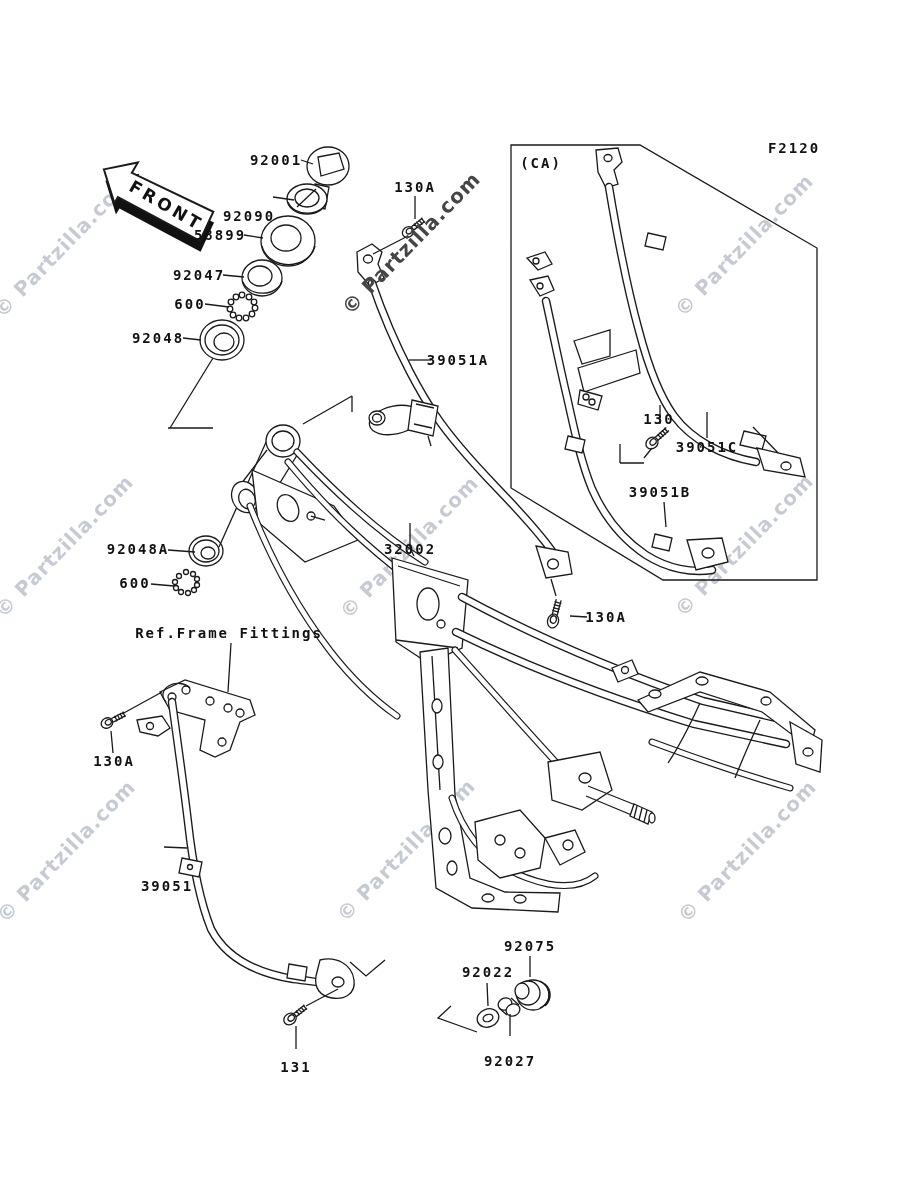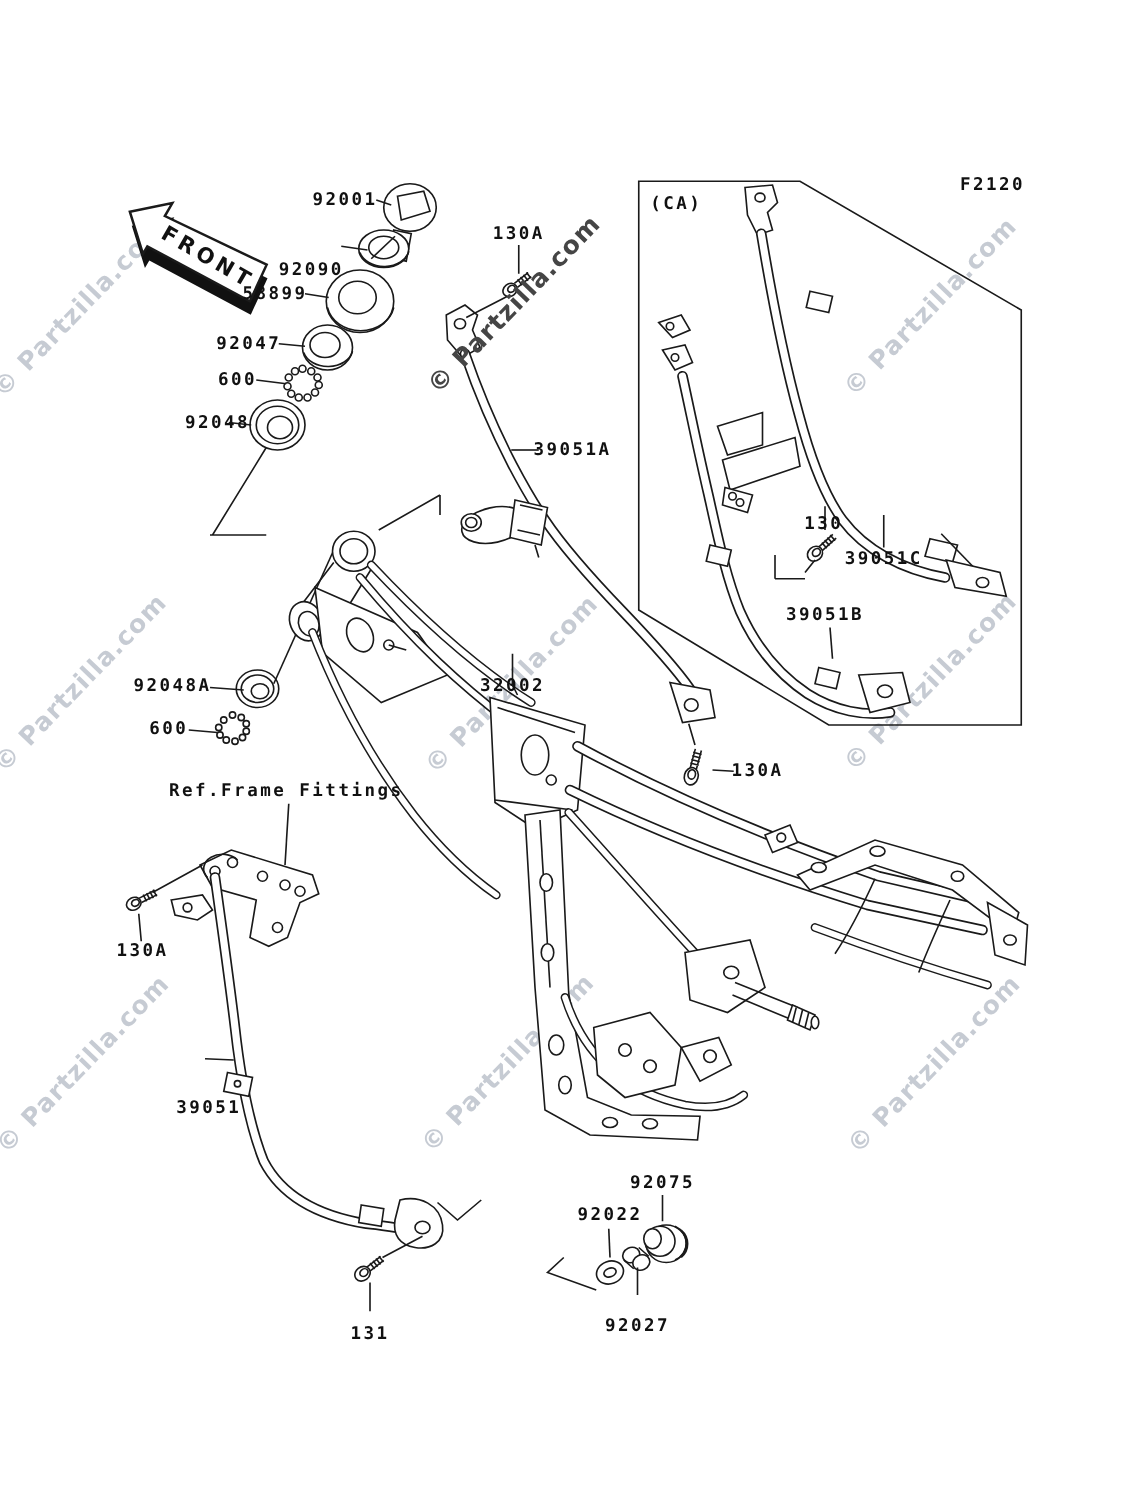--- a/index.html
+++ b/index.html
@@ -319,21 +319,21 @@
     <div class="wm light" style="left: 409px; top: 547px; color: rgb(198, 203, 211);">© Partzilla.com</div>
     <div class="wm light" style="left: 744px; top: 545px; color: rgb(198, 203, 211);">© Partzilla.com</div>
     <div class="wm light" style="left: 66px; top: 851px; color: rgb(198, 203, 211);">© Partzilla.com</div>
     <div class="wm light" style="left: 406px; top: 850px; color: rgb(198, 203, 211);">© Partzilla.com</div>
     <div class="wm light" style="left: 747px; top: 851px; color: rgb(198, 203, 211);">© Partzilla.com</div>
     <div class="lbl" style="left: 276px; top: 160px;">92001</div>
     <div class="lbl" style="left: 249px; top: 188px; margin-top: 28px;">92090</div>
     <div class="lbl" style="left: 220px; top: 235px;">58899</div>
     <div class="lbl" style="left: 199px; top: 275px;">92047</div>
     <div class="lbl" style="left: 190px; top: 304px;">600</div>
-    <div class="lbl" style="left: 158px; top: 338px; margin-left: 16px;">92048</div>
+    <div class="lbl" style="left: 158px; top: 338px;">92048</div>
     <div class="lbl" style="left: 415px; top: 187px;">130A</div>
     <div class="lbl" style="left: 458px; top: 360px;">39051A</div>
     <div class="lbl" style="left: 541px; top: 163px;">(CA)</div>
     <div class="lbl" style="left: 794px; top: 148px;">F2120</div>
     <div class="lbl" style="left: 659px; top: 395px; margin-top: 24px;">130</div>
     <div class="lbl" style="left: 707px; top: 447px;">39051C</div>
     <div class="lbl" style="left: 644px; top: 492px; margin-left: 16px;">39051B</div>
     <div class="lbl" style="left: 410px; top: 514px; margin-top: 35px;">32002</div>
     <div class="lbl" style="left: 606px; top: 617px;">130A</div>
     <div class="lbl" style="left: 138px; top: 549px;">92048A</div>

